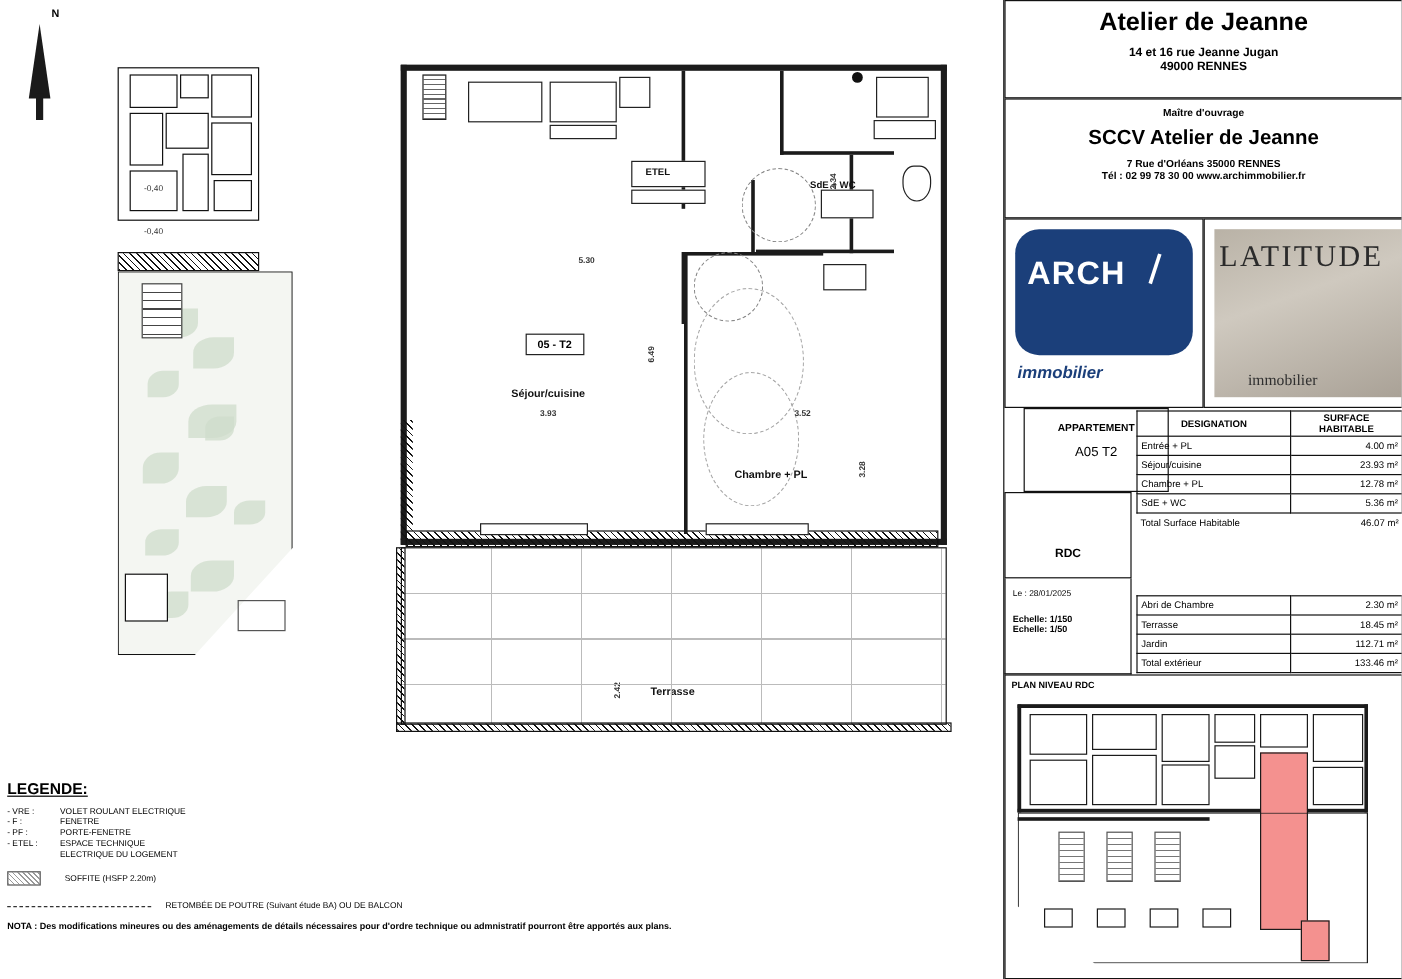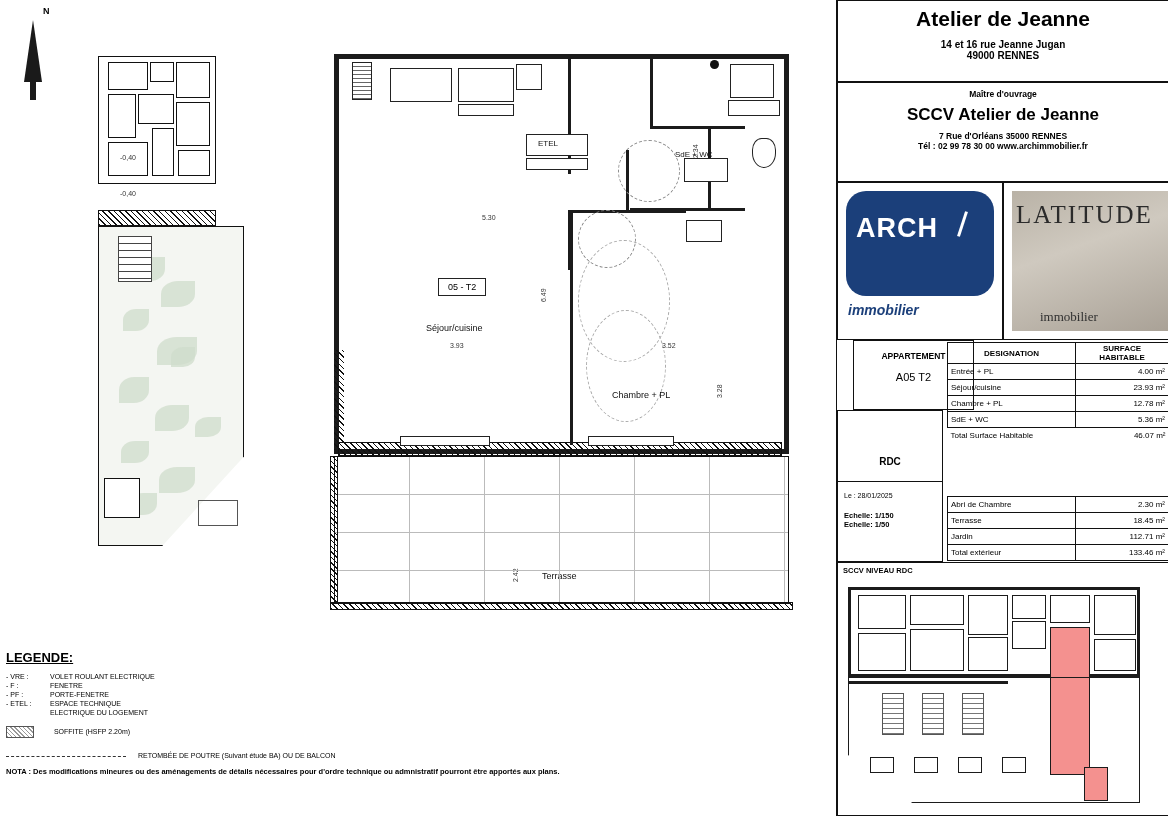--- a/index.html
+++ b/index.html
@@ -10,21 +10,21 @@
   #compass .nlabel{position:absolute;left:33px;top:0px;font-size:9px;font-weight:bold;}
   #compass .needle{position:absolute;left:14px;top:14px;width:0;height:0;border-left:9px solid transparent;border-right:9px solid transparent;border-bottom:62px solid #1a1a1a;}
   #compass .tail{position:absolute;left:20px;top:72px;width:6px;height:22px;background:#1a1a1a;}
   
   #smallplan{left:98px;top:50px;width:218px;height:540px;}
   #smallplan .rect{position:absolute;border:1px solid #111;box-sizing:border-box;}
   .hatchstrip{background:repeating-linear-gradient(45deg,#111 0 1px,transparent 1px 4px);}
   .gardenfill{background:#f4f6f2;}
   .leaf{position:absolute;border-radius:50% 0 50% 0;background:#cfdccb;opacity:.75;}
   
-  #mainplan{left:330px;top:50px;width:470px;height:560px;}
+  #mainplan{left:330px;top:50px;width:470px;height:560px;font-weight:bold;}
   .wall{position:absolute;background:#1b1b1b;}
   .wallline{position:absolute;border:1px solid #1b1b1b;box-sizing:border-box;background:transparent;}
   .room-label{position:absolute;font-size:9px;color:#111;white-space:nowrap;}
   .dim{position:absolute;font-size:7px;color:#333;white-space:nowrap;}
   .dimv{position:absolute;font-size:7px;color:#333;white-space:nowrap;transform:rotate(-90deg);transform-origin:left top;}
   .fix{position:absolute;border:1px solid #222;box-sizing:border-box;background:#fff;}
   .arcdash{position:absolute;border:1px dashed #999;border-radius:50%;}
   .tag{position:absolute;border:1px solid #222;background:#fff;font-size:9px;padding:3px 9px;}
   
   #panel{left:836px;top:0;width:332px;height:816px;border-left:1px solid #111;box-sizing:border-box;}
@@ -267,21 +267,21 @@
       </tr>
       <tr>
         <td>Total extérieur</td>
         <td class="r">133.46 m²</td>
       </tr>
     </tbody>
       </table>
   </div>
 
   <div class="box" style="left:0;top:562px;width:332px;height:254px;">
-    <div style="font-size:7.5px;font-weight:bold;margin:3px 0 0 5px;">SCCV NIVEAU RDC</div>
+    <div style="font-size:7.5px;font-weight:bold;margin:3px 0 0 5px;">PLAN NIVEAU RDC</div>
     <div class="abs" style="left:10px;top:18px;width:312px;height:230px;">
 
       <div class="mp-room" style="left:0;top:6px;width:292px;height:90px;background:#fff;"></div>
       <div class="mp-wall" style="left:0;top:6px;width:292px;height:3px;"></div>
       <div class="mp-wall" style="left:0;top:6px;width:3px;height:90px;"></div>
       <div class="mp-wall" style="left:289px;top:6px;width:3px;height:90px;"></div>
       <div class="mp-wall" style="left:0;top:93px;width:292px;height:3px;"></div>
 
       <div class="mp-room" style="left:10px;top:14px;width:48px;height:34px;"></div>
       <div class="mp-room" style="left:10px;top:52px;width:48px;height:38px;"></div>

